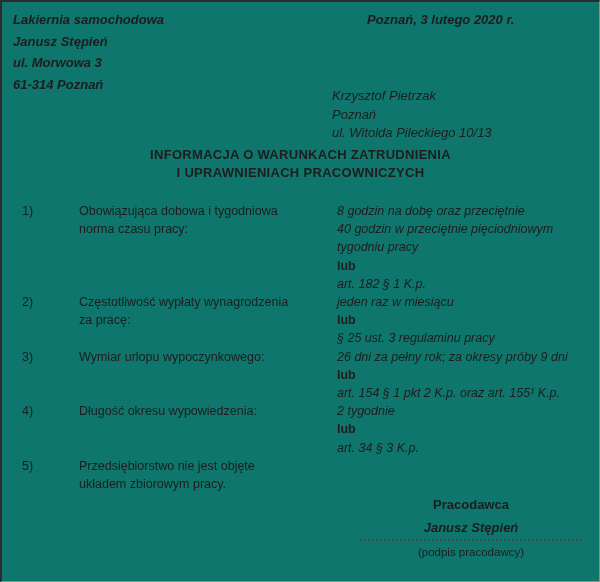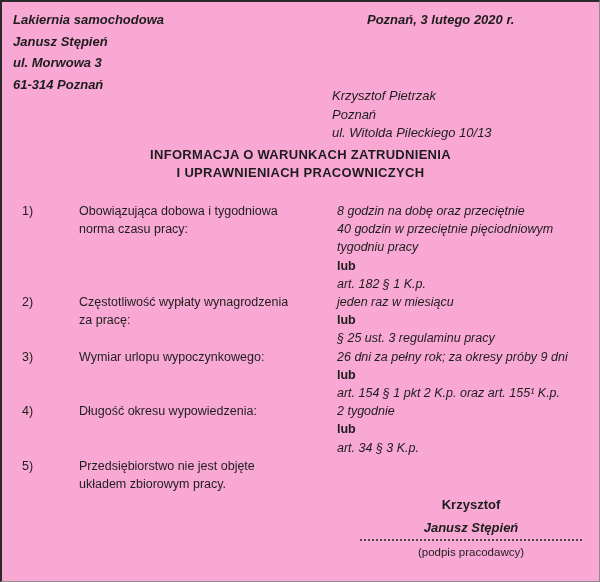--- a/index.html
+++ b/index.html
@@ -1,20 +1,20 @@
 <!DOCTYPE html>
 <html lang="pl"><head>
 <meta charset="utf-8">
 <style>
   html, body { margin:0; padding:0; background:#ffffff; }
   .page {
     position:relative;
     width:600px; height:582px;
     box-sizing:border-box;
-    background:#f9a8d4;
+    background:#0f766e;
     border:2px solid #2b2b2b;
     border-right:1px solid #8e8e8e;
     border-bottom:1px solid #8e8e8e;
     font-family:"Liberation Sans", sans-serif;
     color:#1d1d1d;
     overflow:hidden;
   }
   .sender {
     position:absolute; left:11px; top:7px;
     font-weight:bold; font-style:italic;
@@ -154,20 +154,20 @@
           <div>układem zbiorowym pracy.</div>
         </div>
       </div>
       <div class="cell-right"></div>
     </div>
 
   </div>
 
 
   <div class="footer-right">
-    <div class="employer-heading">Krzysztof</div>
+    <div class="employer-heading">Pracodawca</div>
     <div class="sig-line">
       <span>Janusz Stępień</span>
     </div>
     <div class="caption">(podpis pracodawcy)</div>
   </div>
 
 </div>
 
 </body></html>

